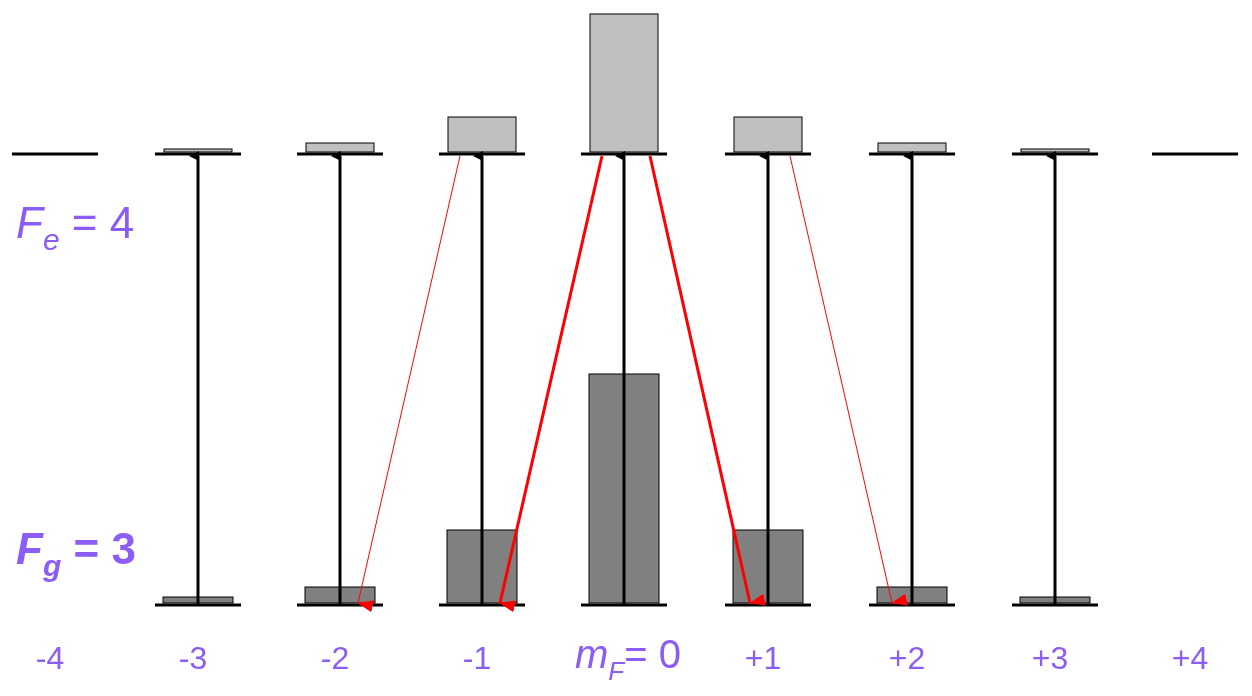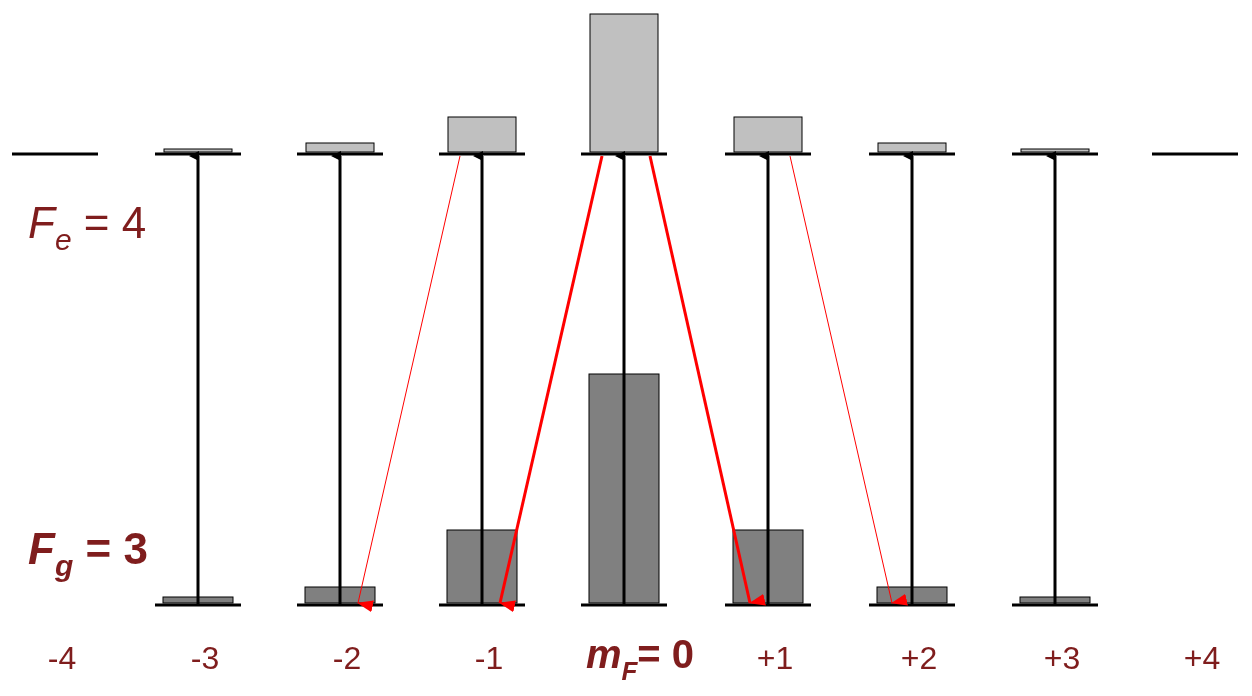--- a/index.html
+++ b/index.html
@@ -1,18 +1,18 @@
 <!DOCTYPE html>
 <html><head>
 <meta charset="utf-8">
 <style>
   html, body { margin: 0; padding: 0; background: #ffffff; }
   body { width: 1252px; height: 696px; overflow: hidden; position: relative; font-family: "Liberation Sans", sans-serif; }
   #diagram { position: absolute; left: 0; top: 0; }
-  .label { position: absolute; font-family: "Liberation Sans", sans-serif; color: #7f1d1d; white-space: nowrap; margin-left: 12px; }
+  .label { position: absolute; font-family: "Liberation Sans", sans-serif; color: #8b5cf6; white-space: nowrap; }
   .mlabel { font-size: 32px; top: 640px; transform: translateX(-50%); }
   .flabel { font-size: 44px; left: 16px; }
   .flabel .ital { font-style: italic; }
   .flabel sub { font-size: 30px; font-style: italic; vertical-align: -12px; }
   .mf-label { font-size: 40px; top: 632px; transform: translateX(-50%); }
   .mf-label .ital { font-style: italic; }
   .mf-label sub { font-size: 26px; font-style: italic; vertical-align: -12px; }
 </style>
 </head>
 <body>
@@ -85,18 +85,18 @@
 
 <div class="label flabel" style="top:524px;font-weight:bold;">
   <span class="ital">F</span><sub>g</sub><span> = </span><span>3</span>
 </div>
 
 <div id="mlabels">
     <div class="label mlabel" style="left: 50px;">-4</div>
     <div class="label mlabel" style="left: 193px;">-3</div>
     <div class="label mlabel" style="left: 335px;">-2</div>
     <div class="label mlabel" style="left: 477px;">-1</div>
-    <div class="label mf-label" style="left: 628px; font-weight: bold;"><span class="ital">m</span><sub>F</sub><span>= </span><span>0</span></div>
+    <div class="label mf-label" style="left: 628px;"><span class="ital">m</span><sub>F</sub><span>= </span><span>0</span></div>
     <div class="label mlabel" style="left: 763px;">+1</div>
     <div class="label mlabel" style="left: 907px;">+2</div>
     <div class="label mlabel" style="left: 1050px;">+3</div>
     <div class="label mlabel" style="left: 1190px;">+4</div>
   </div>
 
 </body></html>

